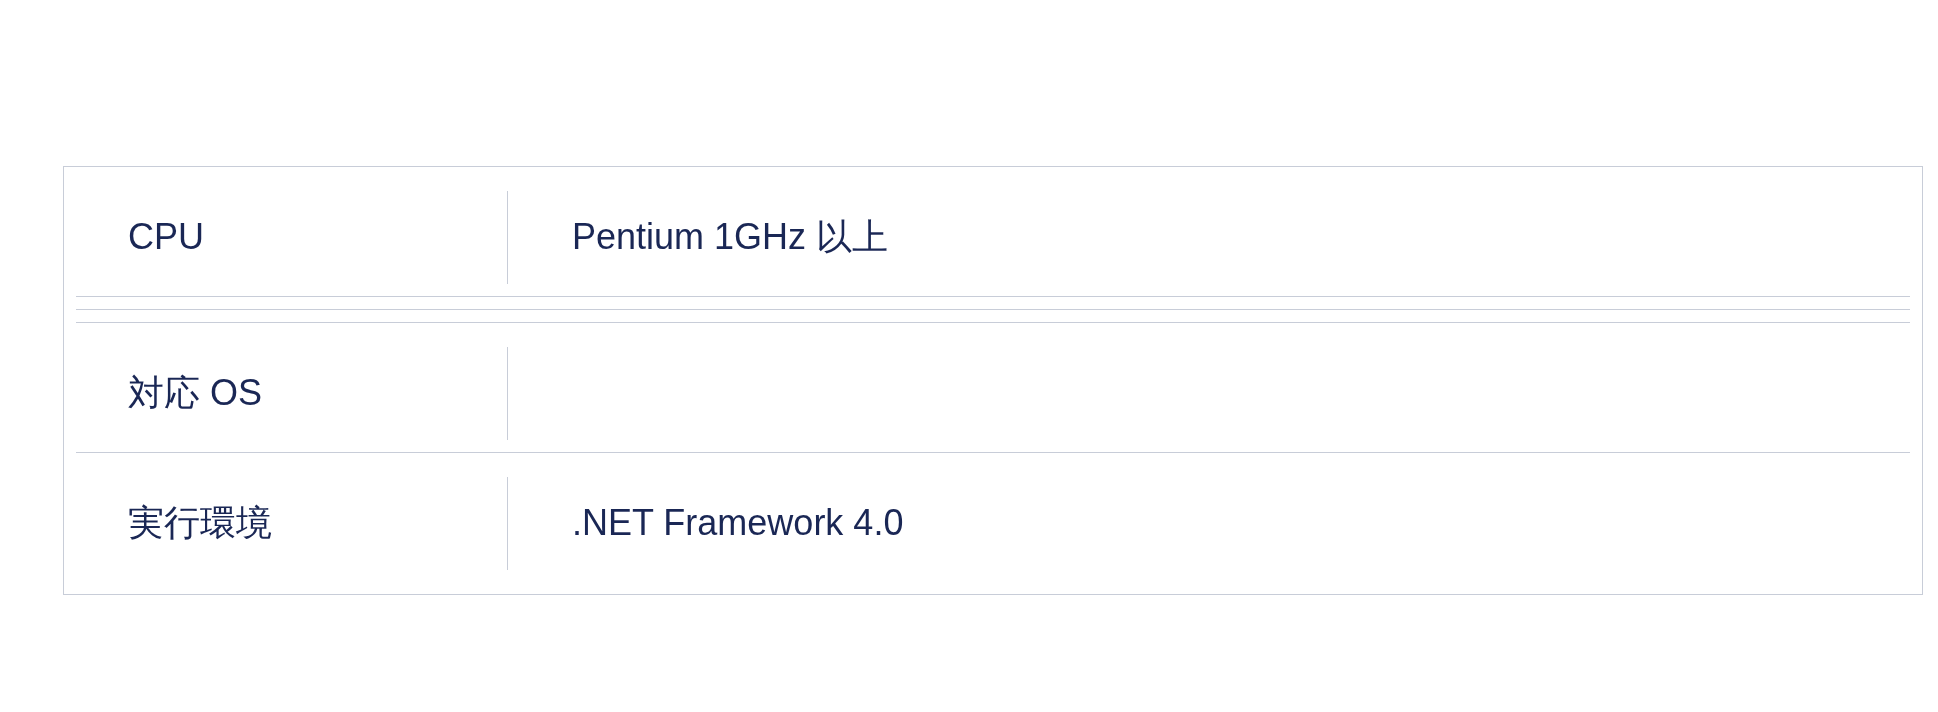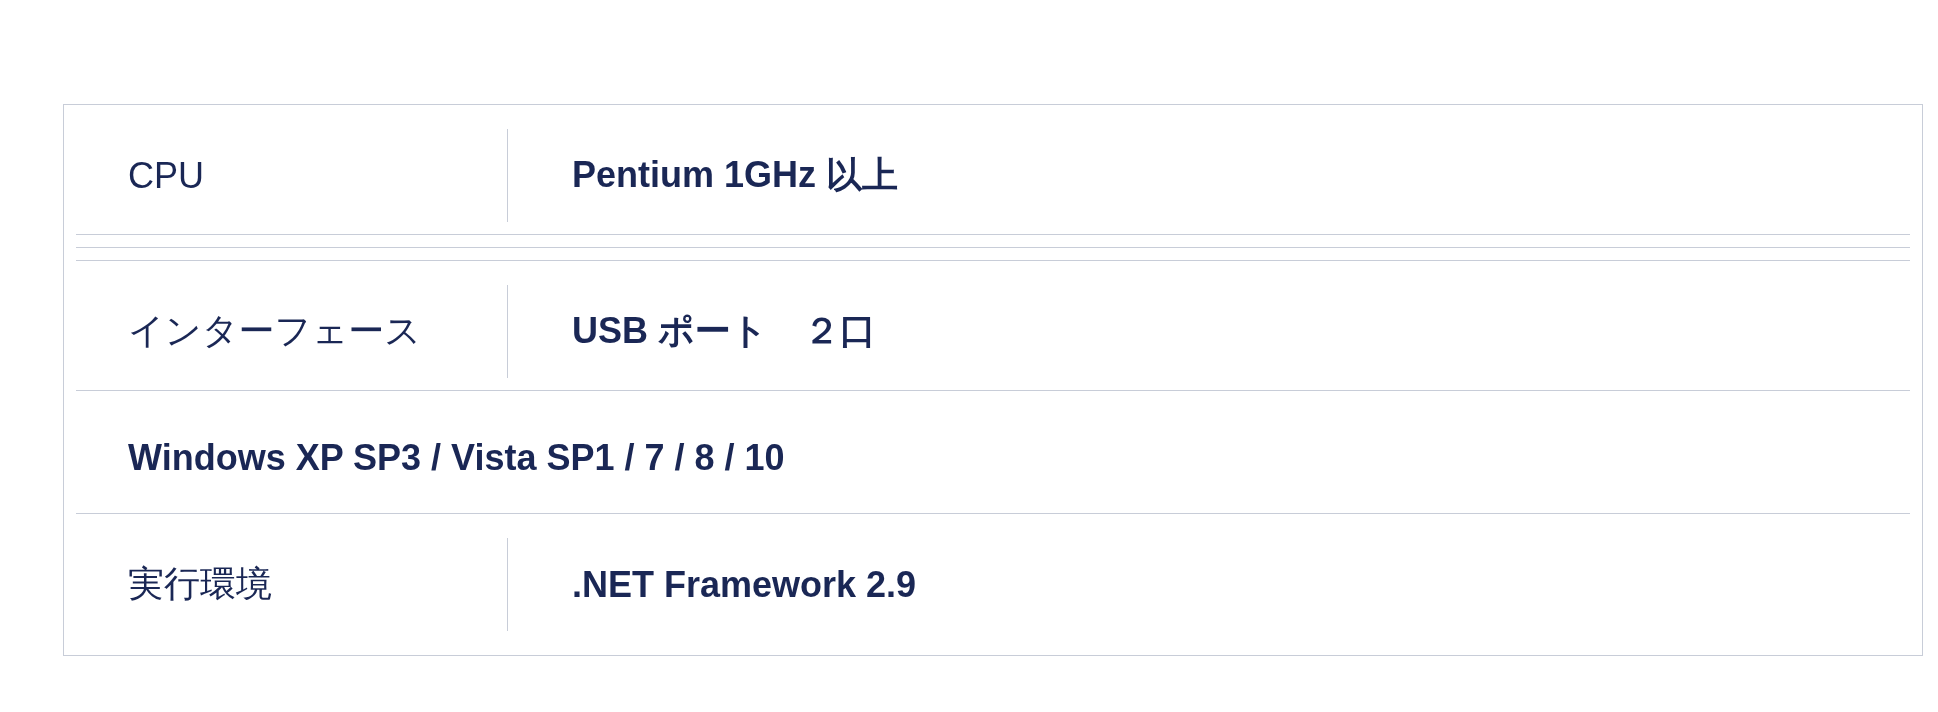--- a/index.html
+++ b/index.html
@@ -42,42 +42,38 @@
       border-right: 1.5px solid #c8cdd8;
       display: flex;
       align-items: center;
     }
 
     .cell-value {
       flex: 1;
       padding: 22px 40px;
       font-size: 36px;
       color: #1a2755;
-      font-weight: 700;
+      font-weight: 400;
       display: flex;
       align-items: center;
     }
   </style>
 </head>
 <body>
 
 <div class="table-container">
 
 <div class="table-row">
       <div class="cell-label">CPU</div>
       <div class="cell-value">Pentium 1GHz 以上</div>
     </div>
     <div class="table-row">
     </div>
     <div class="table-row">
     </div>
     <div class="table-row">
-      <div class="cell-label">インターフェース</div>
-      <div class="cell-value">USB ポート　２口</div>
-    </div>
-    <div class="table-row">
-      <div class="cell-value">Windows XP SP3 / Vista SP1 / 7 / 8 / 10</div>
+      <div class="cell-label">対応 OS</div>
     </div>
     <div class="table-row">
       <div class="cell-label">実行環境</div>
-      <div class="cell-value">.NET Framework 2.9</div>
+      <div class="cell-value">.NET Framework 4.0</div>
     </div>
   </div>
 
 </body></html>

